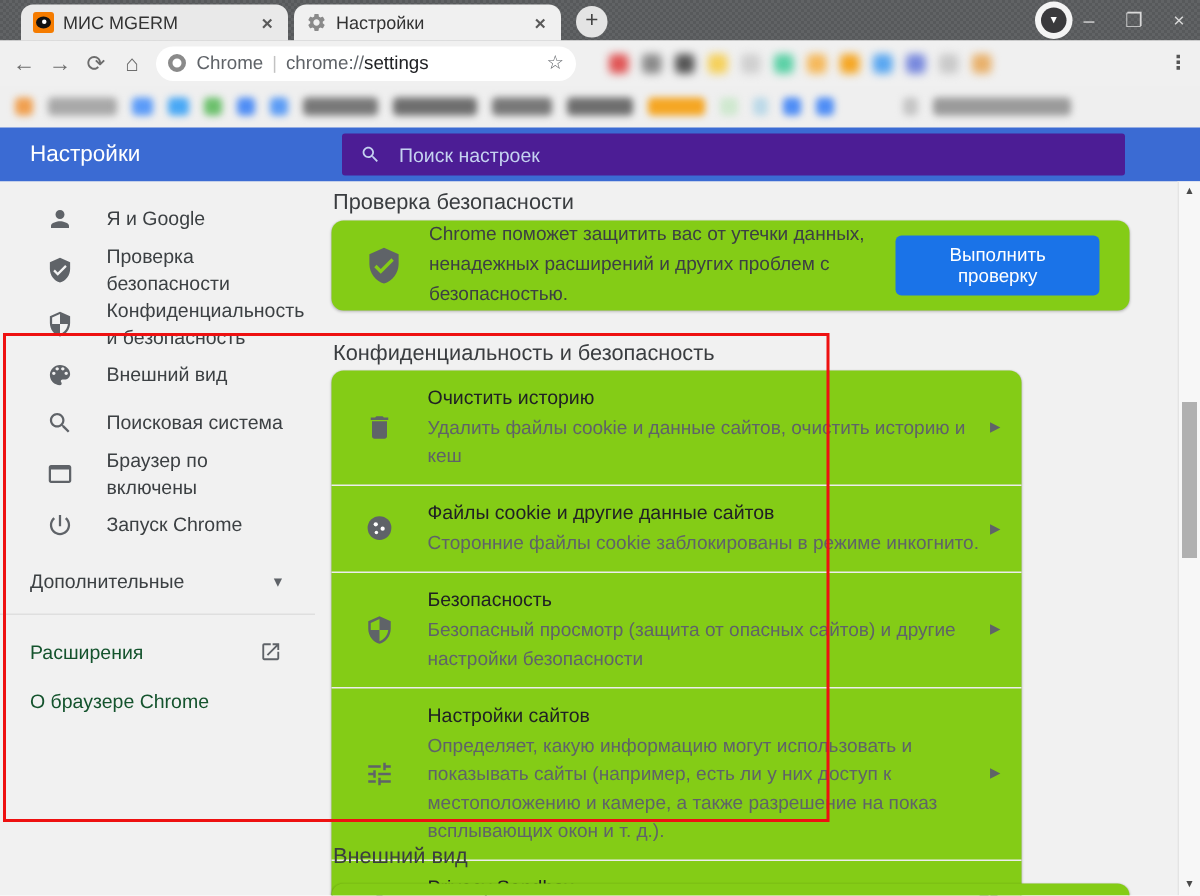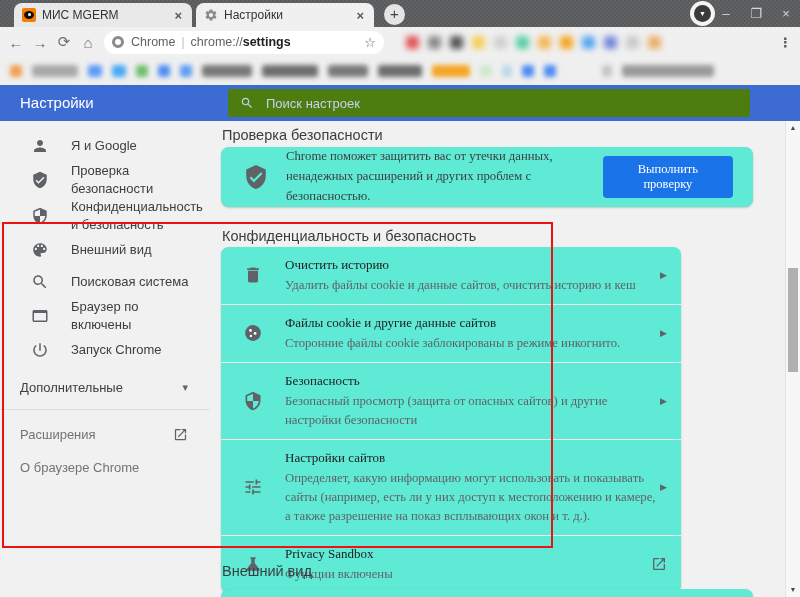--- a/index.html
+++ b/index.html
@@ -31,57 +31,57 @@
        color:#d9d9d9;font-size:13px;}
   .win-controls span{width:16px;text-align:center;}
   
   .toolbar{position:absolute;left:0;top:27px;width:800px;height:30px;background:#f0f0f0;display:flex;align-items:center;}
   .navbtn{width:24px;text-align:center;font-size:15px;color:#6d6d6d;flex:0 0 auto;}
   .omnibox{margin-left:4px;width:280px;height:23px;background:#fff;border-radius:12px;display:flex;
        align-items:center;padding:0 8px;box-sizing:border-box;flex:0 0 auto;}
   .chrome-dot{width:12px;height:12px;border:3px solid #8a8a8a;border-radius:50%;box-sizing:border-box;flex:0 0 auto;}
   .omni-text{font-size:12.5px;color:#5f6368;margin-left:7px;white-space:nowrap;}
   .omni-sep{color:#c2c2c2;margin:0 6px;font-size:12px;}
-  .omni-host{color:#202124;font-weight:bold;}
+  .omni-host{color:#202124;font-weight:normal;}
   .omni-star{margin-left:auto;color:#5f6368;font-size:13px;}
   .ext-area{display:flex;align-items:center;gap:9px;margin-left:22px;filter:blur(3px);}
   .ext-dot{width:13px;height:13px;border-radius:3px;}
   .menu-dots{margin-left:auto;margin-right:8px;color:#555;font-size:13px;font-weight:bold;}
   
   .bookmarks{position:absolute;left:0;top:57px;width:800px;height:28px;background:#efefef;display:flex;
        align-items:center;gap:10px;padding-left:10px;box-sizing:border-box;overflow:hidden;}
   .bm{height:12px;border-radius:3px;filter:blur(2.5px);flex:0 0 auto;}
   
   .bluebar{position:absolute;left:0;top:85px;width:800px;height:36px;background:#3b6bd3;}
   .bluebar .title{position:absolute;left:20px;top:9px;font-size:15px;color:#fff;}
-  .search-box{position:absolute;left:228px;top:4px;width:522px;height:28px;background:#4d7c0f;border-radius:2px;
+  .search-box{position:absolute;left:228px;top:4px;width:522px;height:28px;background:#4c1d95;border-radius:2px;
        display:flex;align-items:center;padding:0 12px;box-sizing:border-box;justify-content:center;}
   .search-box input{background:transparent;border:none;outline:none;color:#dfe6f7;font-size:13px;margin-left:10px;
        width:100%;font-family:inherit;}
   .search-box input::placeholder{color:#c5d2f0;}
   
   .content{position:absolute;left:0;top:121px;width:800px;height:476px;background:#f1f1f1;}
   
   .sidebar{position:absolute;left:0;top:0;width:210px;height:476px;padding-top:9px;box-sizing:border-box;}
   .side-item{display:flex;align-items:center;min-height:32px;padding-left:31px;color:#3c4043;font-size:13px;}
   .side-item .s-icon{width:20px;height:20px;margin-right:20px;flex:0 0 auto;display:flex;align-items:center;}
   .side-item .s-label{line-height:18px;padding-right:14px;}
   .side-advanced{display:flex;align-items:center;justify-content:space-between;padding:10px 22px 10px 20px;
        color:#3c4043;font-size:13px;margin-top:4px;}
   .side-divider{border-top:1px solid #dfdfdf;margin:4px 0 8px 0;}
   .side-link{display:flex;align-items:center;justify-content:space-between;padding:9px 22px 9px 20px;
-       color:#737373;font-size:13px;}
+       color:#14532d;font-size:13px;}
   .caret{color:#5f6368;font-size:11px;}
   
   .main{position:absolute;left:210px;top:0;width:575px;height:476px;}
   .section-heading{font-size:14.5px;font-weight:500;color:#3a3d40;margin:0;padding:0;}
   .h1{position:absolute;left:12px;top:6px;}
   .h2{position:absolute;left:12px;top:107px;}
   .h3{position:absolute;left:12px;top:442px;}
-  .card{position:absolute;background:#5eead4;border-radius:8px;box-shadow:0 1px 2px rgba(0,0,0,.18),0 0 1px rgba(0,0,0,.1);font-family:Liberation Serif, serif;}
+  .card{position:absolute;background:#84cc16;border-radius:8px;box-shadow:0 1px 2px rgba(0,0,0,.18),0 0 1px rgba(0,0,0,.1);}
   .card1{left:11px;top:26px;width:532px;height:60px;display:flex;align-items:center;padding:0 20px 0 22px;box-sizing:border-box;}
   .card1 .desc{font-size:12.7px;color:#3c4043;line-height:1.55;width:348px;margin-left:17px;}
   .btn-blue{margin-left:auto;background:#1a73e8;color:#fff;border:none;border-radius:4px;font-size:12.5px;
        padding:6px 14px;font-family:inherit;font-weight:500;}
   .card2{left:11px;top:126px;width:460px;}
   .row{display:flex;align-items:center;padding:9px 14px 9px 22px;box-sizing:border-box;}
   .row + .row{border-top:1px solid #ececec;}
   .row-icon{width:20px;height:20px;margin-right:22px;flex:0 0 auto;}
   .row-text{width:440px;}
   .row-title{font-size:13px;color:#202124;line-height:1.45;}

